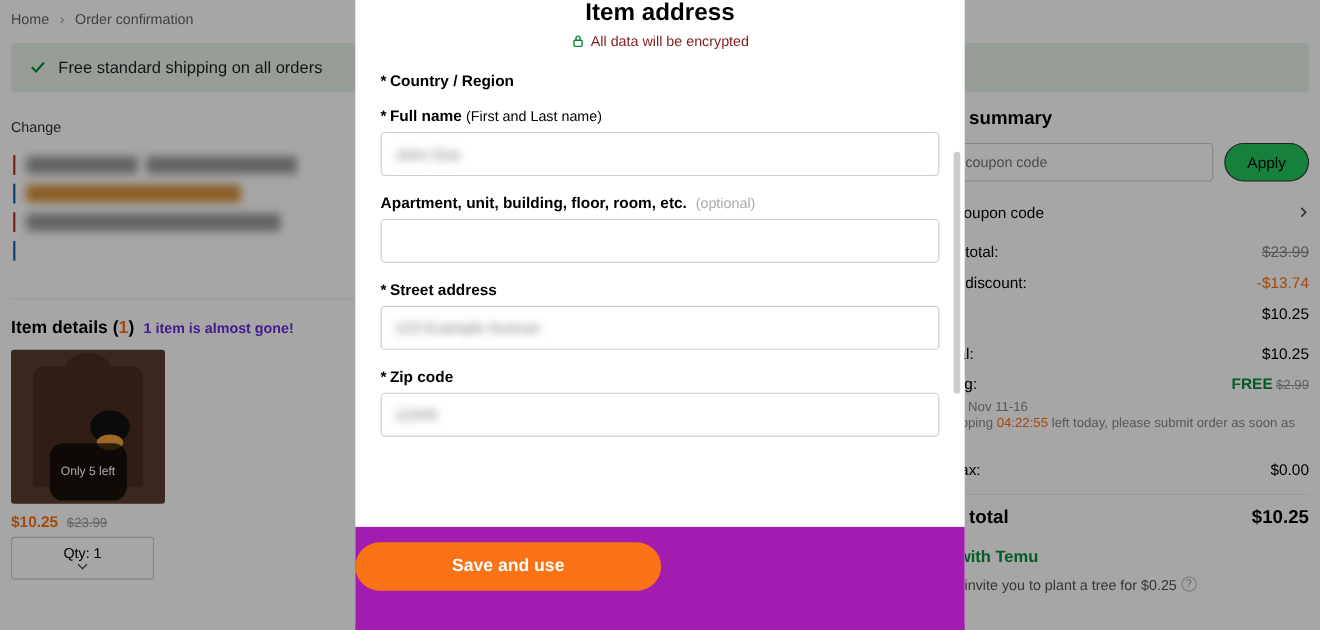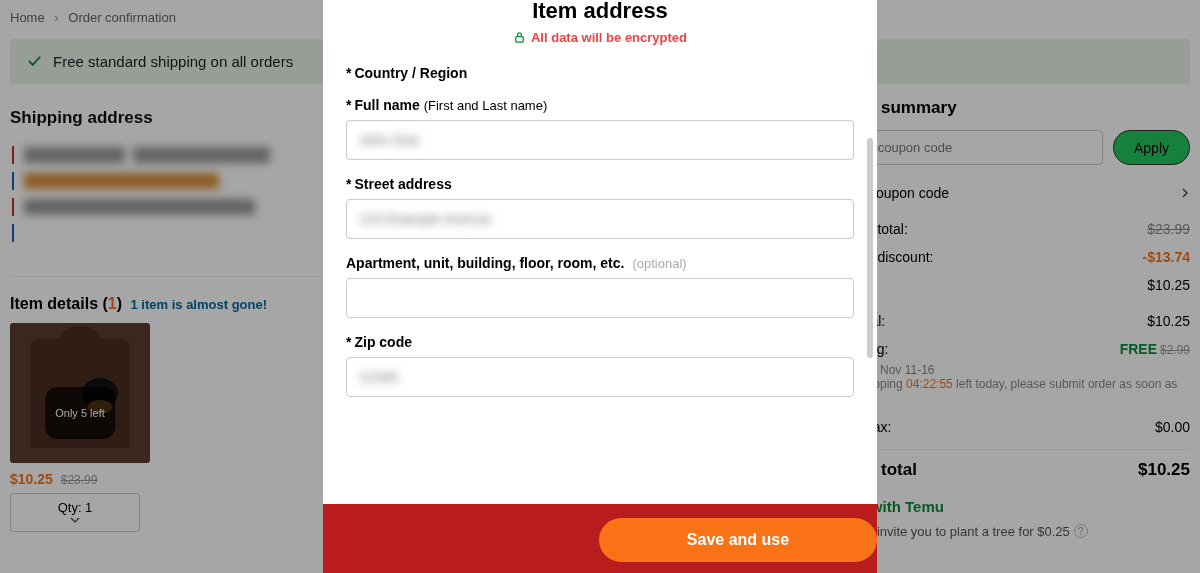--- a/index.html
+++ b/index.html
@@ -24,76 +24,76 @@
 .addr-block { border-bottom: 1px solid #eee; padding-bottom: 30px; margin-bottom: 18px; }
 .addr-line { display: flex; align-items: center; padding: 4px 0; font-size: 14px; }
 .stripe { width: 2px; height: 18px; margin-right: 10px; margin-left: 2px; }
 .stripe.b { background: #1f5fb5; }
 .stripe.r { background: #c52b2b; }
 .blur { filter: blur(4px); background: #999; color: transparent; border-radius: 2px; padding: 0 4px; }
 .blur.o { background: #d7903a; }
 
 .item-head { font-size: 16px; font-weight: 700; margin-bottom: 10px; }
 .item-head .ct { color: #f97316; }
-.item-head .alm { color: #0369a1; font-weight: 600; font-size: 13px; margin-left: 4px; }
+.item-head .alm { color: #6d28d9; font-weight: 600; font-size: 13px; margin-left: 4px; }
 
 .item-card { display: flex; flex-direction: column; width: 140px; }
 .thumb { width: 140px; height: 140px; background: #5a3d2e; border-radius: 3px; position: relative; display: flex; align-items: center; justify-content: center; }
 .hoodie { width: 100px; height: 110px; background: #4a2f22; border-radius: 10px 10px 4px 4px; position: relative; }
 .hoodie::before { content: ""; position: absolute; top: -12px; left: 30px; width: 40px; height: 26px; background: #4a2f22; border-radius: 50% 50% 0 0; }
 .duck { position: absolute; top: 40px; left: 52px; width: 36px; height: 30px; background: #111; border-radius: 50%; }
 .duck::after { content: ""; position: absolute; bottom: -6px; left: 6px; width: 24px; height: 14px; background: #f2a33a; border-radius: 50%; }
-.badge-only { position: absolute; bottom: 24px; left: 50%; transform: translateX(-50%); background: rgba(0,0,0,0.7); color: #fff; font-size: 11px; padding: 20px 10px; border-radius: 12px; white-space: nowrap; }
+.badge-only { position: absolute; bottom: 3px; left: 50%; transform: translateX(-50%); background: rgba(0,0,0,0.7); color: #fff; font-size: 11px; padding: 20px 10px; border-radius: 12px; white-space: nowrap; }
 
 .price-row { margin-top: 8px; font-size: 14px; }
 .price-row .now { color: #f97316; font-weight: 600; }
 .price-row .was { color: #999; text-decoration: line-through; font-size: 12px; margin-left: 4px; }
 
 .qty { margin-top: 6px; border: 1px solid #ccc; border-radius: 3px; padding: 6px 10px; font-size: 13px; width: 130px; display: flex; justify-content: space-between; align-items: center; flex-direction: column; }
 
 
 .right h2 { font-size: 17px; font-weight: 700; margin-bottom: 12px; }
 .coupon-row { display: flex; gap: 10px; margin-bottom: 10px; }
 .coupon-row input { flex: 1; border: 1px solid #ccc; border-radius: 4px; padding: 9px 12px; font-size: 13px; }
 .apply-btn { border: 1px solid #333; background: #22c55e; border-radius: 18px; padding: 8px 20px; font-size: 14px; font-weight: 500; }
 .coupon-link { display: flex; justify-content: space-between; align-items: center; font-size: 14px; padding: 10px 0 14px; border-bottom: none; }
 .sum-line { display: flex; justify-content: space-between; font-size: 14px; padding: 6px 0; }
-.sum-line .val.neg { color: #f97316; font-weight: 700; }
+.sum-line .val.neg { color: #f97316; font-weight: 400; }
 .sum-line .val.free { color: #0a8a3a; font-weight: 700; }
 .sum-line .strike { text-decoration: line-through; color: #999; font-size: 12px; margin-left: 3px; }
 .sub { font-size: 12px; color: #888; }
 .countdown { color: #f97316; }
 .sum-total { display: flex; justify-content: space-between; font-size: 17px; font-weight: 700; padding-top: 10px; border-top: 1px solid #eee; margin-top: 8px; }
 .plant { color: #0a8a3a; font-weight: 700; font-size: 15px; margin-top: 18px; }
 .plant-sub { font-size: 13px; color: #555; margin-top: 8px; display: flex; align-items: center; }
 .radio-c { width: 16px; height: 16px; border: 1px solid #bbb; border-radius: 50%; margin-right: 8px; }
 .info-ic { width: 14px; height: 14px; border: 1px solid #bbb; border-radius: 50%; font-size: 10px; color: #999; display: inline-flex; align-items: center; justify-content: center; margin-left: 4px; }
 
 
 .overlay { position: absolute; inset: 0; background: rgba(0,0,0,0.35); }
 
 .modal { position: absolute; top: 0; left: 50%; transform: translateX(-50%); width: 554px; height: 573px; background: #fff; border-radius: 0 0 6px 6px; display: flex; flex-direction: column; }
 .modal-head { padding: 10px 18px 0; display: flex; justify-content: space-between; align-items: center; font-size: 14px; }
 .back-b { display: flex; align-items: center; gap: 4px; cursor: pointer; }
 .close-b { cursor: pointer; font-size: 20px; }
 .modal-title { text-align: center; font-size: 22px; font-weight: 700; margin-top: -2px; }
-.encrypt { color: #ef4444; font-size: 13px; margin-top: 6px; display: flex; align-items: center; justify-content: center; gap: 5px; font-weight: bold; }
+.encrypt { color: #7f1d1d; font-size: 13px; margin-top: 6px; display: flex; align-items: center; justify-content: center; gap: 5px; }
 .form-wrap { flex: 1; overflow-y: auto; padding: 20px 23px 0; position: relative; }
 .scroll-ind { position: absolute; top: 93px; right: 4px; width: 6px; height: 220px; background: #ccc; border-radius: 3px; }
 
 .fg { margin-bottom: 16px; }
 .fg label { font-size: 14px; font-weight: 700; display: block; margin-bottom: 7px; }
 .fg label .req { margin-right: 3px; }
 .fg label .hint { font-weight: 400; color: #000000; font-size: 13px; }
 .fg label .opt { font-weight: 400; color: #aaa; font-size: 13px; margin-left: 8px; }
 .fg .ctrl { width: 100%; border: 1px solid #ccc; border-radius: 4px; padding: 10px 12px; font-size: 14px; display: flex; justify-content: space-between; align-items: center; min-height: 40px; }
 .fg .ctrl .blurv { filter: blur(4px); color: #777; }
 .fg .ctrl input { border: none; outline: none; width: 100%; font-size: 14px; }
 
-.modal-foot { padding: 14px 0 11px; display: flex; justify-content: flex-end; background: #b91c1c; }
+.modal-foot { padding: 14px 0 36px; display: flex; justify-content: flex-start; background: #a21caf; }
 .save-btn { background: #f97316; color: #fff; border: none; border-radius: 24px; padding: 13px 0; width: 278px; font-size: 16px; font-weight: 700; cursor: pointer; }
 </style>
 </head>
 <body>
 
 <div class="page">
 
   <div class="breadcrumb">
     <span>Home</span>
     <span class="sep">›</span>
@@ -103,21 +103,20 @@
   <div class="banner">
     <svg width="17" height="17" viewBox="0 0 20 20">
         <path d="M4 10 L8 14 L16 5" stroke="#0a8a3a" stroke-width="2.2" fill="none" stroke-linecap="round"></path>
       </svg>
     <span>Free standard shipping on all orders</span>
   </div>
 
   <div class="main">
     <div class="left">
       <div class="section-head">
-        <h2>Shipping address</h2>
         <span class="change-link">Change</span>
       </div>
       <div class="addr-block">
         <div class="addr-line"><span class="stripe r"></span><span class="blur">XXXXXXXXXX</span>&nbsp;&nbsp;<span class="blur">XX XXXXXXX XXXX</span></div>
         <div class="addr-line">
             <span class="stripe b"></span>
             <span class="blur o">XXXXXXXXXXXXXXXXXXXX</span>
           </div>
         <div class="addr-line">
             <span class="stripe r"></span>
@@ -228,30 +227,30 @@
       </div>
 
       <div class="fg">
         <label><span class="req">*</span><span>Full name</span> <span class="hint">(First and Last name)</span></label>
         <div class="ctrl">
             <span class="blurv">John Doe</span>
           </div>
       </div>
 
       <div class="fg">
+        <label><span>Apartment, unit, building, floor, room, etc.</span><span class="opt">(optional)</span></label>
+        <div class="ctrl">
+            <input type="text" style="">
+          </div>
+      </div>
+
+      <div class="fg">
         <label><span class="req">*</span><span>Street address</span></label>
         <div class="ctrl">
             <span class="blurv">123 Example Avenue</span>
-          </div>
-      </div>
-
-      <div class="fg">
-        <label><span>Apartment, unit, building, floor, room, etc.</span><span class="opt">(optional)</span></label>
-        <div class="ctrl">
-            <input type="text" style="">
           </div>
       </div>
 
       <div class="fg">
         <label><span class="req">*</span><span>Zip code</span></label>
         <div class="ctrl">
             <span class="blurv">12345</span>
           </div>
       </div>
     </div>

